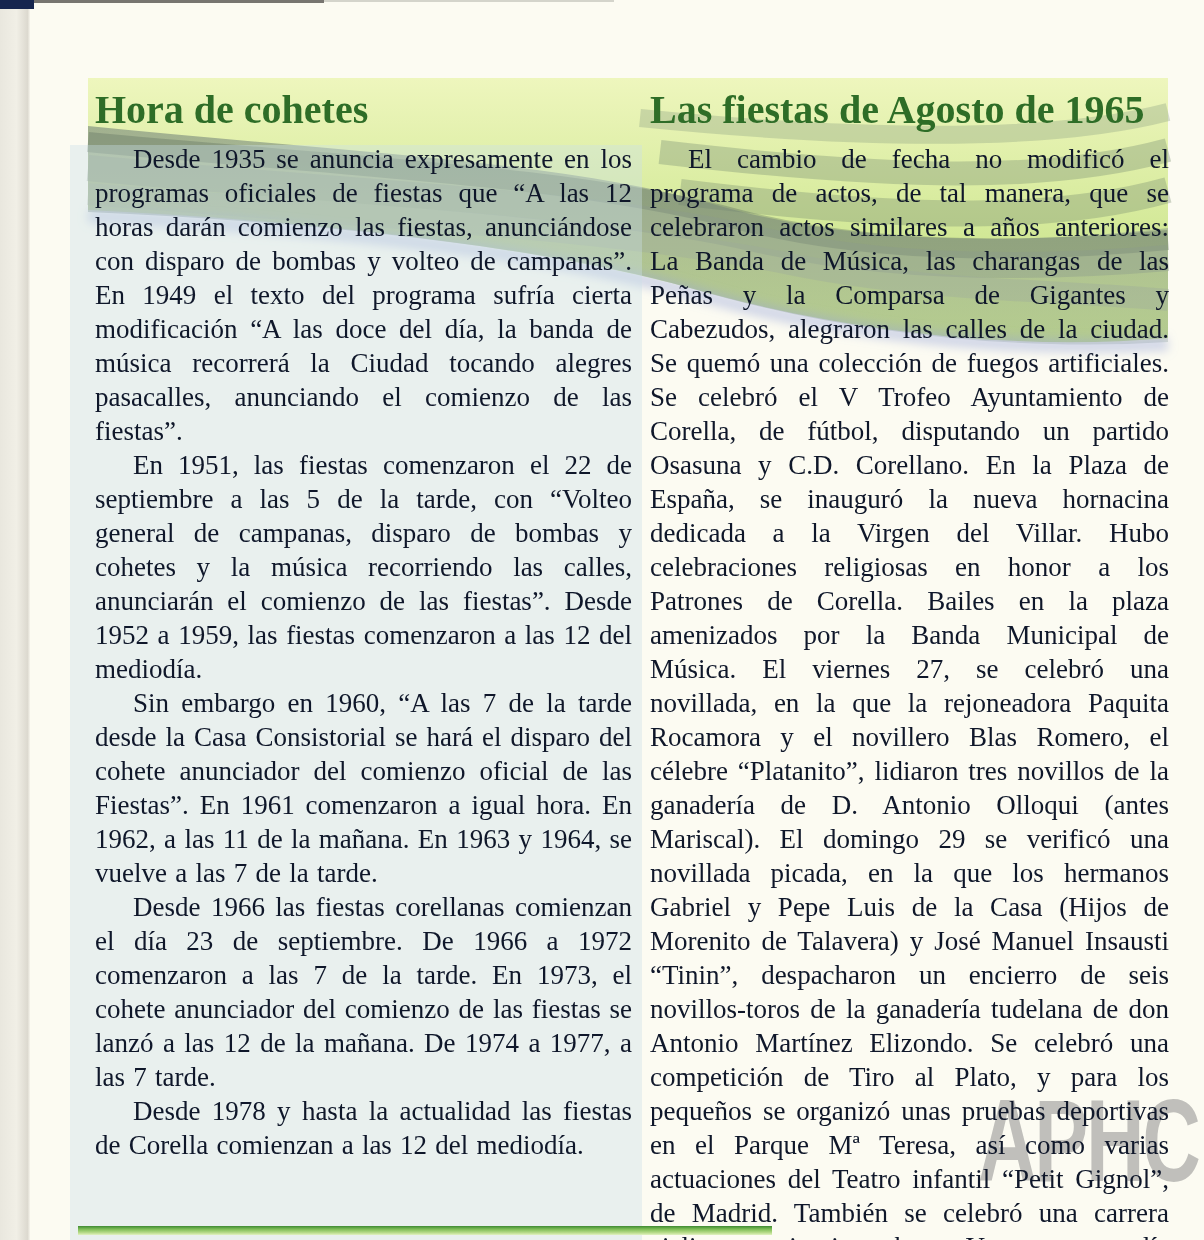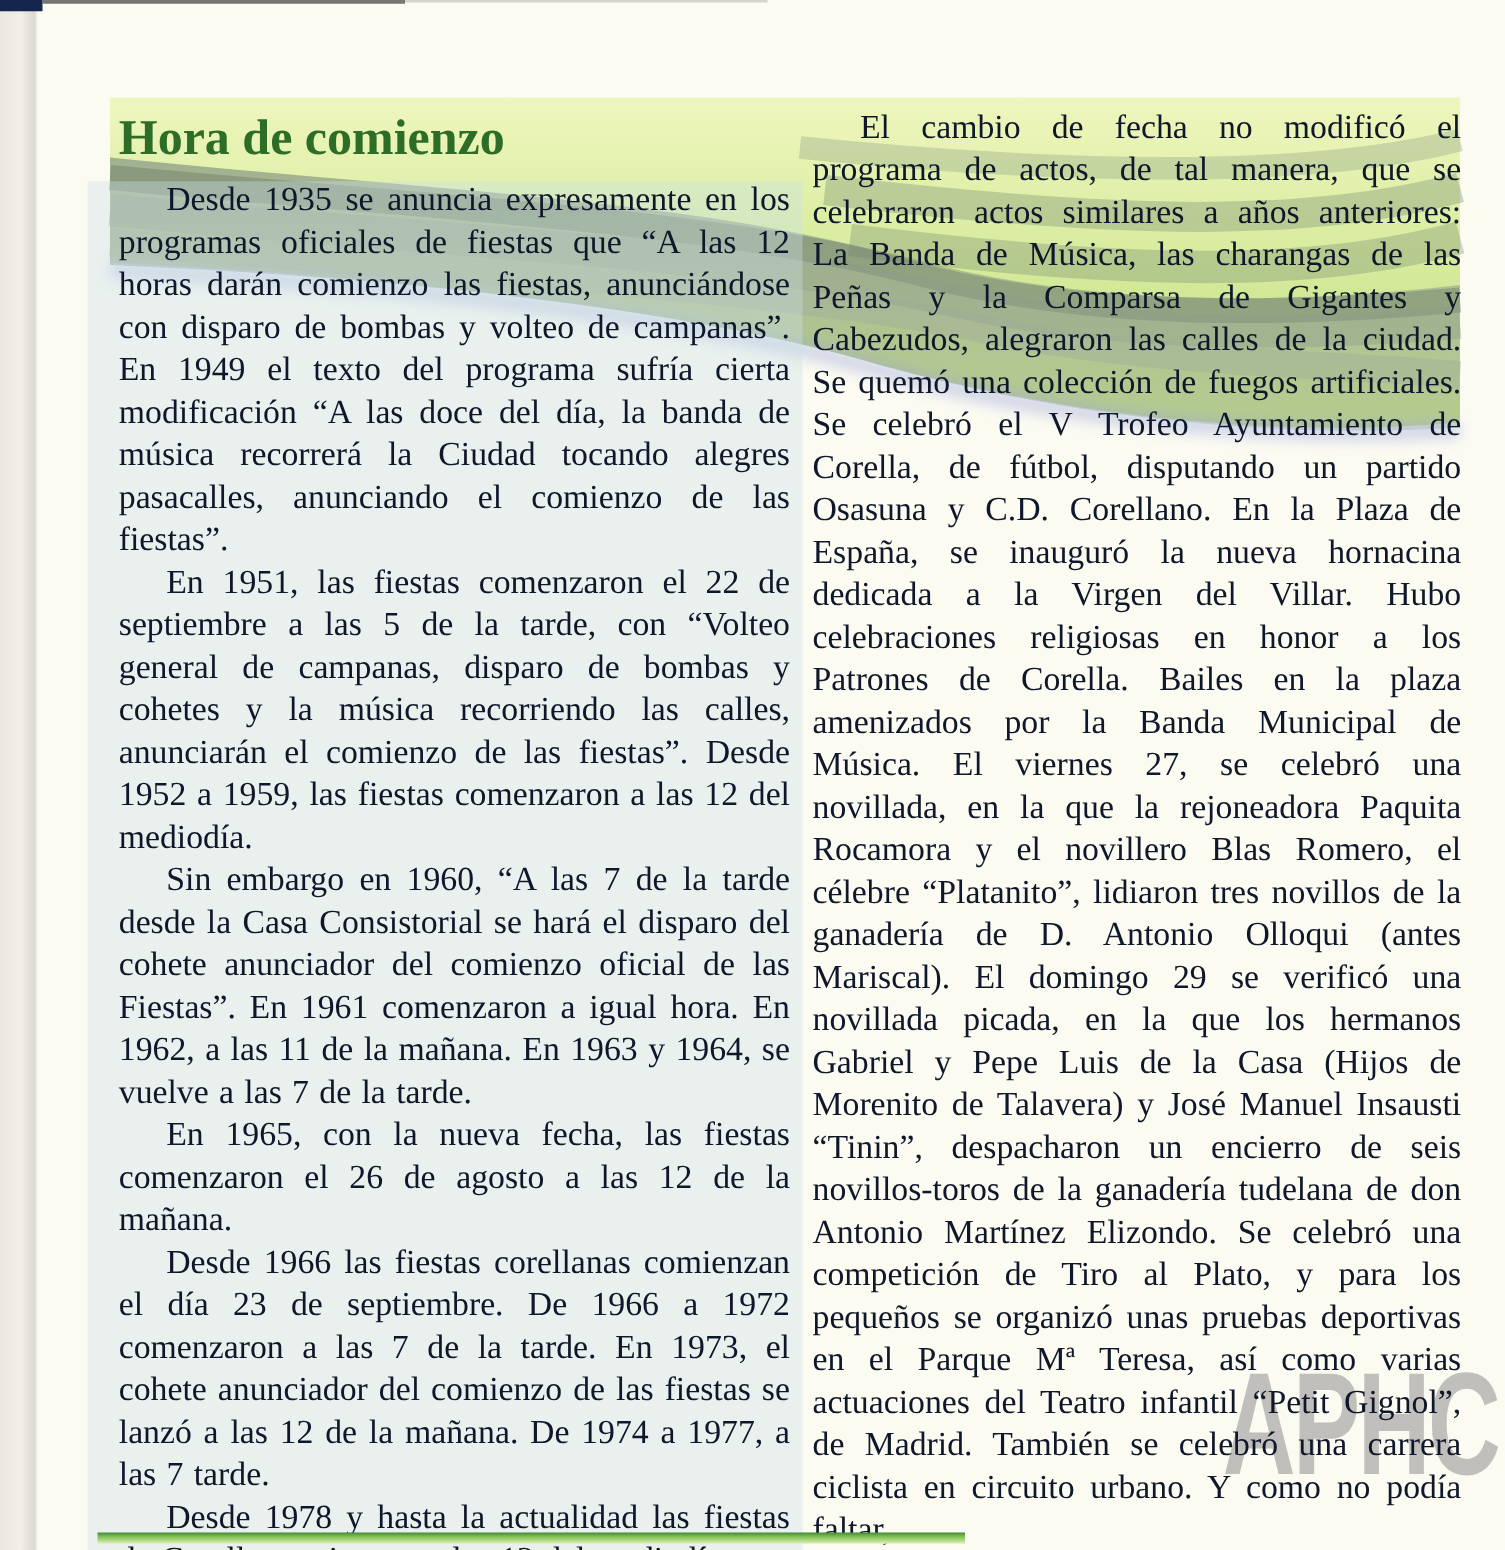--- a/index.html
+++ b/index.html
@@ -114,30 +114,30 @@
     <path d="M88,216 C300,226 540,250 690,292 C840,336 1010,352 1168,344" stroke="#99a8d8" stroke-opacity="0.42" stroke-width="14" fill="none" filter="url(#soft)"></path>
   </svg>
 
   <div class="left-col-tint"></div>
 
   <div class="watermark">APHC</div>
 
   <div class="columns">
 
     <div class="col left">
-      <h1 class="article-heading">Hora de comienzo</h1>
+      <h1 class="article-heading">Hora de cohetes</h1>
       <p>Desde 1935 se anuncia expresamente en los programas oficiales de fiestas que “A las 12 horas darán comienzo las fiestas, anunciándose con disparo de bombas y volteo de campanas”. En 1949 el texto del programa sufría cierta modificación “A las doce del día, la banda de música recorrerá la Ciudad tocando alegres pasacalles, anunciando el comienzo de las fiestas”.</p>
       <p>En 1951, las fiestas comenzaron el 22 de septiembre a las 5 de la tarde, con “Volteo general de campanas, disparo de bombas y cohetes y la música recorriendo las calles, anunciarán el comienzo de las fiestas”. Desde 1952 a 1959, las fiestas comenzaron a las 12 del mediodía.</p>
       <p>Sin embargo en 1960, “A las 7 de la tarde desde la Casa Consistorial se hará el disparo del cohete anunciador del comienzo oficial de las Fiestas”. En 1961 comenzaron a igual hora. En 1962, a las 11 de la mañana. En 1963 y 1964, se vuelve a las 7 de la tarde.</p>
-      <p>En 1965, con la nueva fecha, las fiestas comenzaron el 26 de agosto a las 12 de la mañana.</p>
       <p>Desde 1966 las fiestas corellanas comienzan el día 23 de septiembre. De 1966 a 1972 comenzaron a las 7 de la tarde. En 1973, el cohete anunciador del comienzo de las fiestas se lanzó a las 12 de la mañana. De 1974 a 1977, a las 7 tarde.</p>
       <p>Desde 1978 y hasta la actualidad  las fiestas de Corella comienzan a las 12 del mediodía.</p>
     </div>
 
     <div class="col right">
+      <h1 class="article-heading">Las fiestas de Agosto de 1965</h1>
       <p>El cambio de fecha no modificó el programa de actos, de tal manera, que se celebraron actos similares a años anteriores: La Banda de Música, las charangas de las Peñas y la Comparsa de Gigantes y Cabezudos, alegraron las calles de la ciudad. Se quemó una colección de fuegos artificiales. Se celebró el V Trofeo Ayuntamiento de Corella, de fútbol, disputando un partido Osasuna y C.D. Corellano. En la Plaza de España, se inauguró la nueva hornacina dedicada a la Virgen del Villar. Hubo celebraciones religiosas en honor a los Patrones de Corella. Bailes en la plaza amenizados por la Banda Municipal de Música. El viernes 27, se celebró una novillada, en la que la rejoneadora Paquita Rocamora y el novillero Blas Romero, el célebre “Platanito”, lidiaron tres novillos de la ganadería de D. Antonio Olloqui (antes Mariscal). El domingo 29 se verificó una novillada picada, en la que los hermanos Gabriel y Pepe Luis de la Casa (Hijos de Morenito de Talavera) y José Manuel Insausti “Tinin”, despacharon un encierro de seis novillos-toros de la ganadería tudelana de don Antonio Martínez Elizondo. Se celebró una competición de Tiro al Plato, y para los pequeños se organizó unas pruebas deportivas en el Parque Mª Teresa, así como varias actuaciones del Teatro infantil “Petit Gignol”, de Madrid. También se celebró una carrera ciclista en circuito urbano. Y como no podía faltar,</p>
     </div>
 
   </div>
 
   <div class="bottom-rule"></div>
 
 </div>
 
 </body></html>

